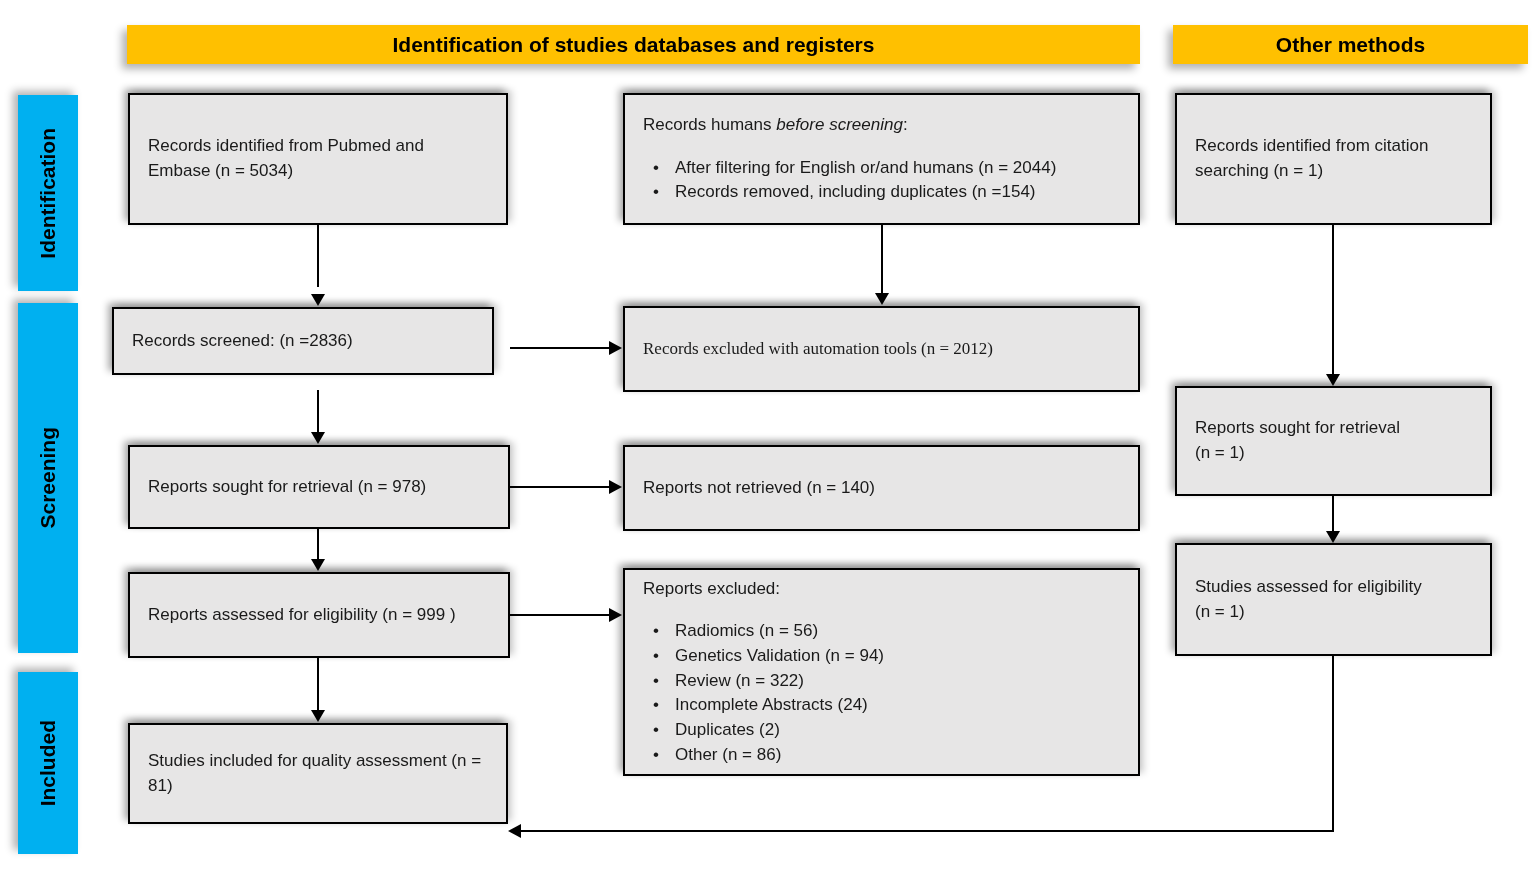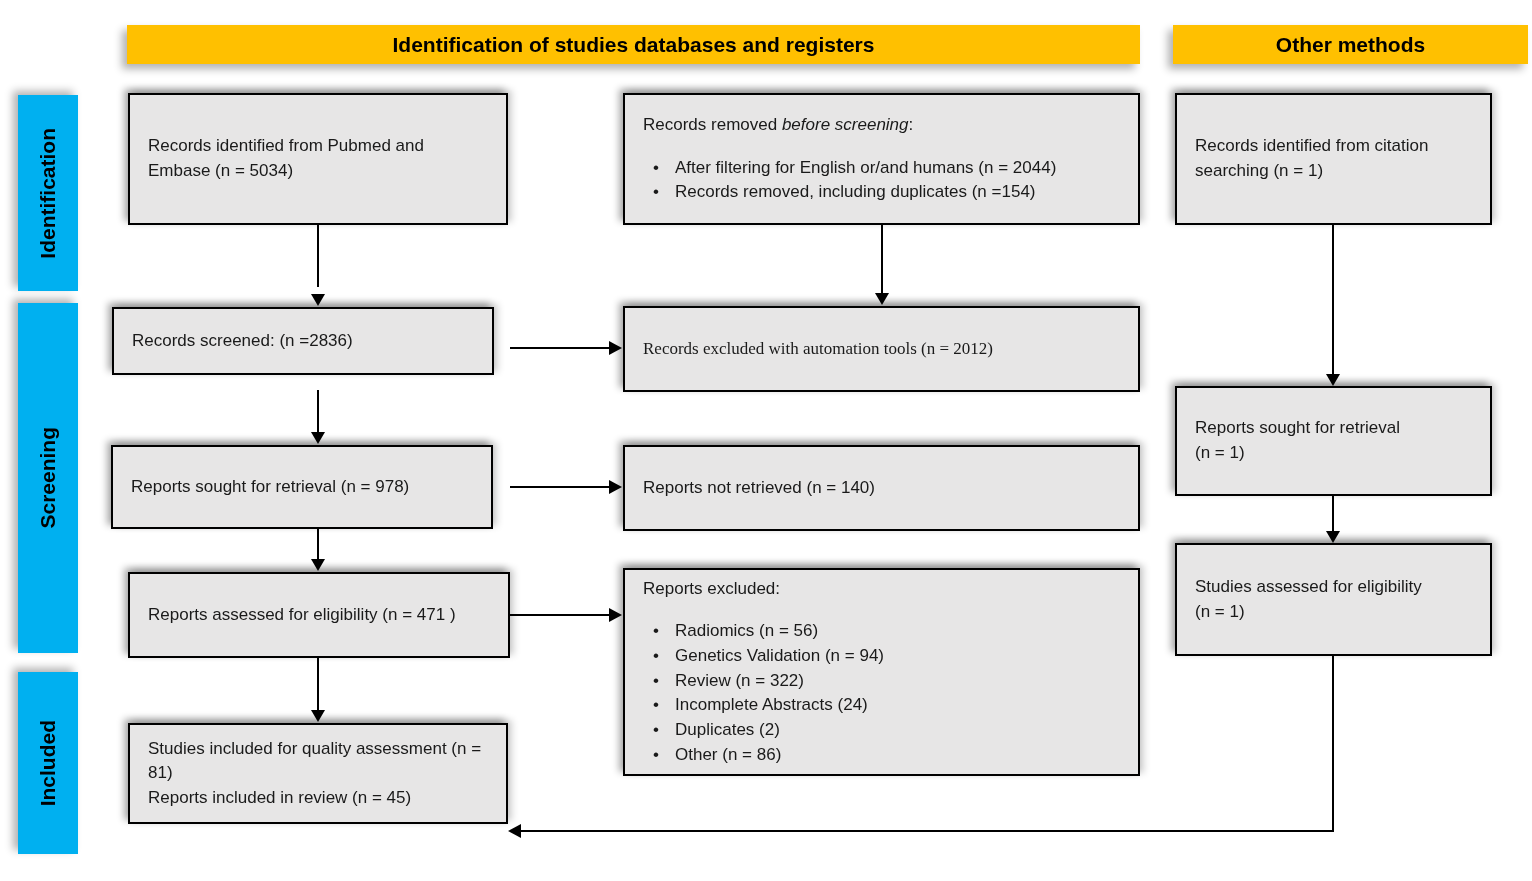--- a/index.html
+++ b/index.html
@@ -74,33 +74,32 @@
   <div class="stage" style="left:18px;top:672px;width:60px;height:182px;">
     <span>Included</span>
   </div>
 
   <div class="box" style="left:128px;top:93px;width:380px;height:132px;">
     <span class="blockline">Records identified from Pubmed and Embase (n = 5034)</span>
   </div>
   <div class="box" style="left:112px;top:307px;width:382px;height:68px;">
     <span class="blockline">Records screened: (n =2836)</span>
   </div>
-  <div class="box" style="left:111px;top:445px;width:382px;height:84px;">
+  <div class="box" style="left:128px;top:445px;width:382px;height:84px;">
     <span class="blockline">Reports sought for retrieval (n = 978)</span>
   </div>
   <div class="box" style="left:128px;top:572px;width:382px;height:86px;">
-    <span class="blockline">Reports assessed for eligibility (n = 471 )</span>
+    <span class="blockline">Reports assessed for eligibility (n = 999 )</span>
   </div>
   <div class="box" style="left:128px;top:723px;width:380px;height:101px;">
     <span class="blockline">Studies included for quality assessment (n = 81)</span>
-    <span class="blockline">Reports included in review (n = 45)</span>
   </div>
 
   <div class="box" style="left:623px;top:93px;width:517px;height:132px;">
-    <span class="blockline"><span>Records removed </span><span class="italic">before screening</span><span>:</span></span>
+    <span class="blockline"><span>Records humans </span><span class="italic">before screening</span><span>:</span></span>
     <ul class="bullets">
       <li>After filtering for English or/and humans (n = 2044)</li>
       <li>Records removed, including duplicates (n =154)</li>
     </ul>
   </div>
   <div class="box" style="left:623px;top:306px;width:517px;height:86px;font-family:Liberation Serif, serif;">
     <span class="blockline">Records excluded with automation tools (n = 2012)</span>
   </div>
   <div class="box" style="left:623px;top:445px;width:517px;height:86px;">
     <span class="blockline">Reports not retrieved (n = 140)</span>

